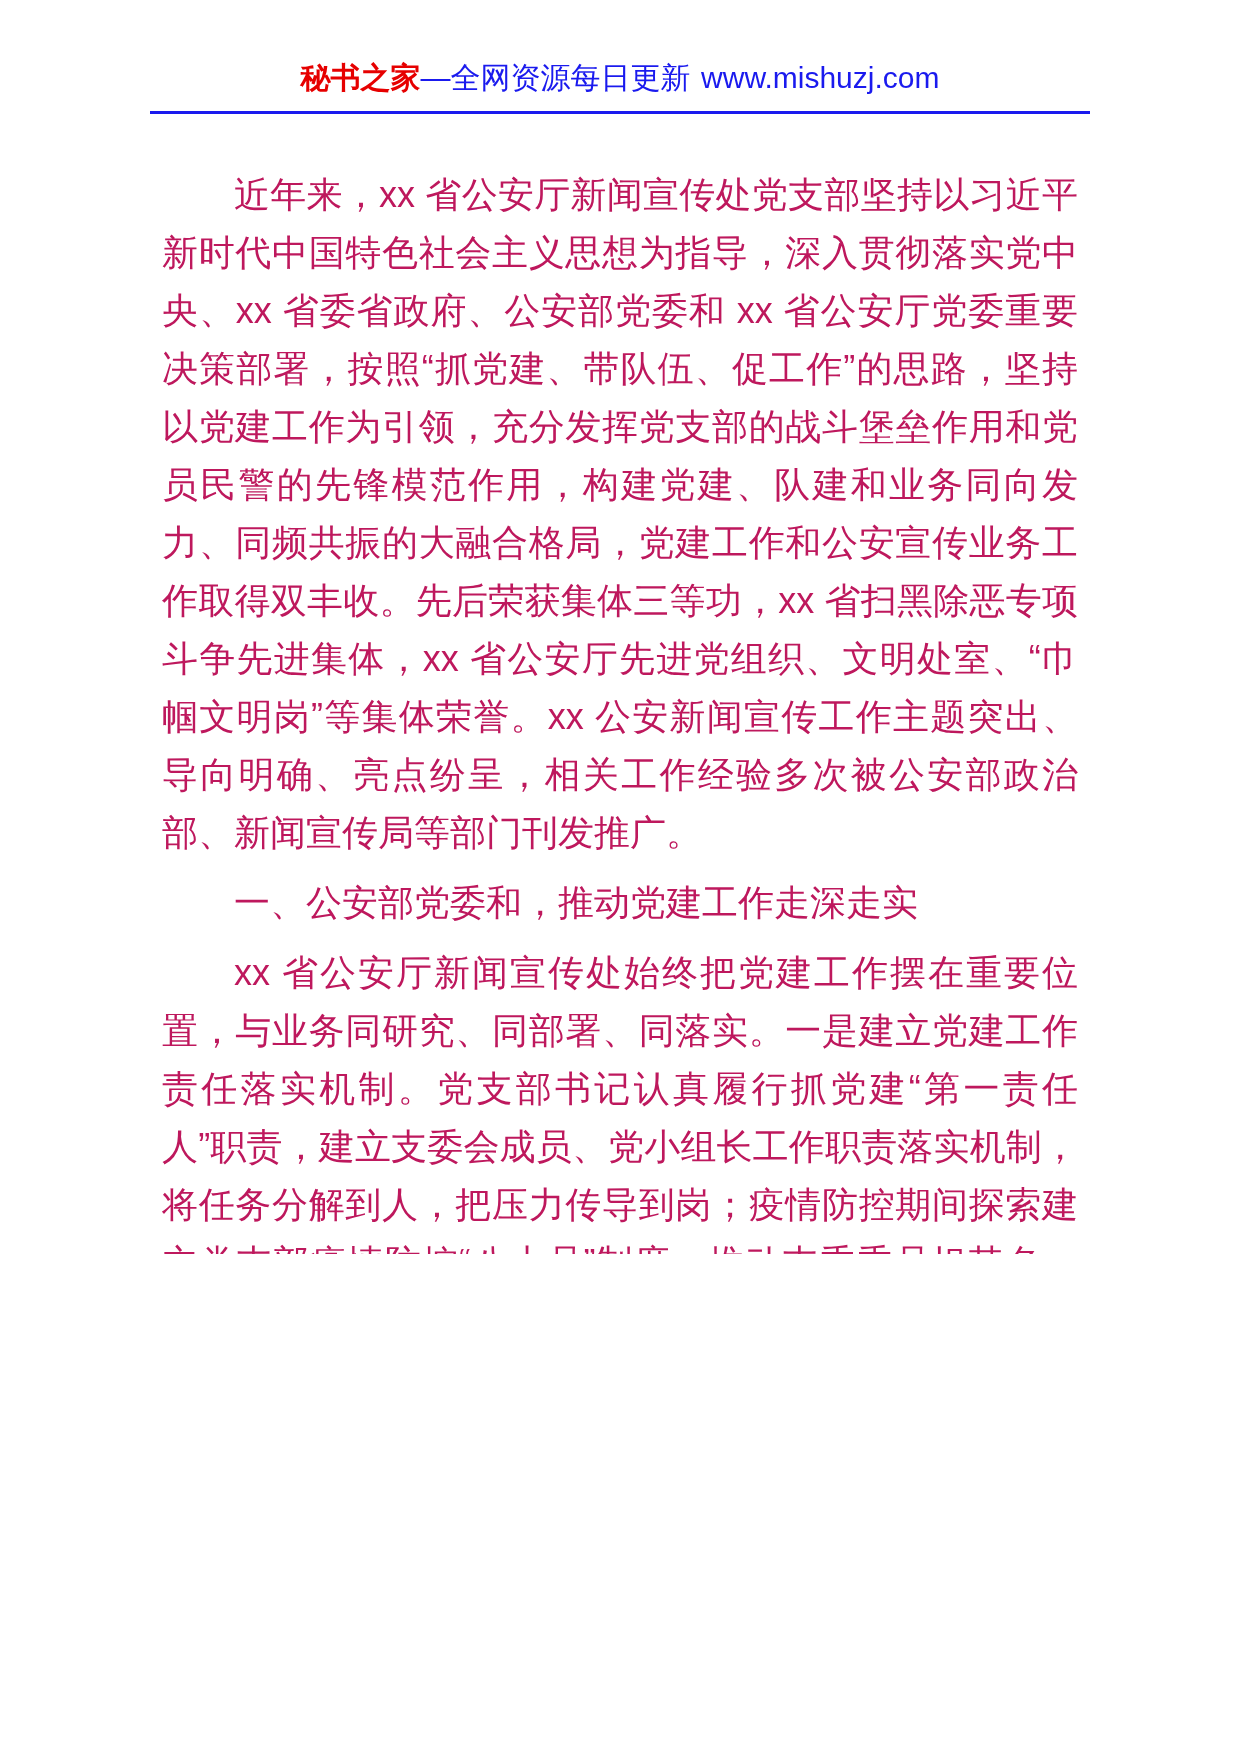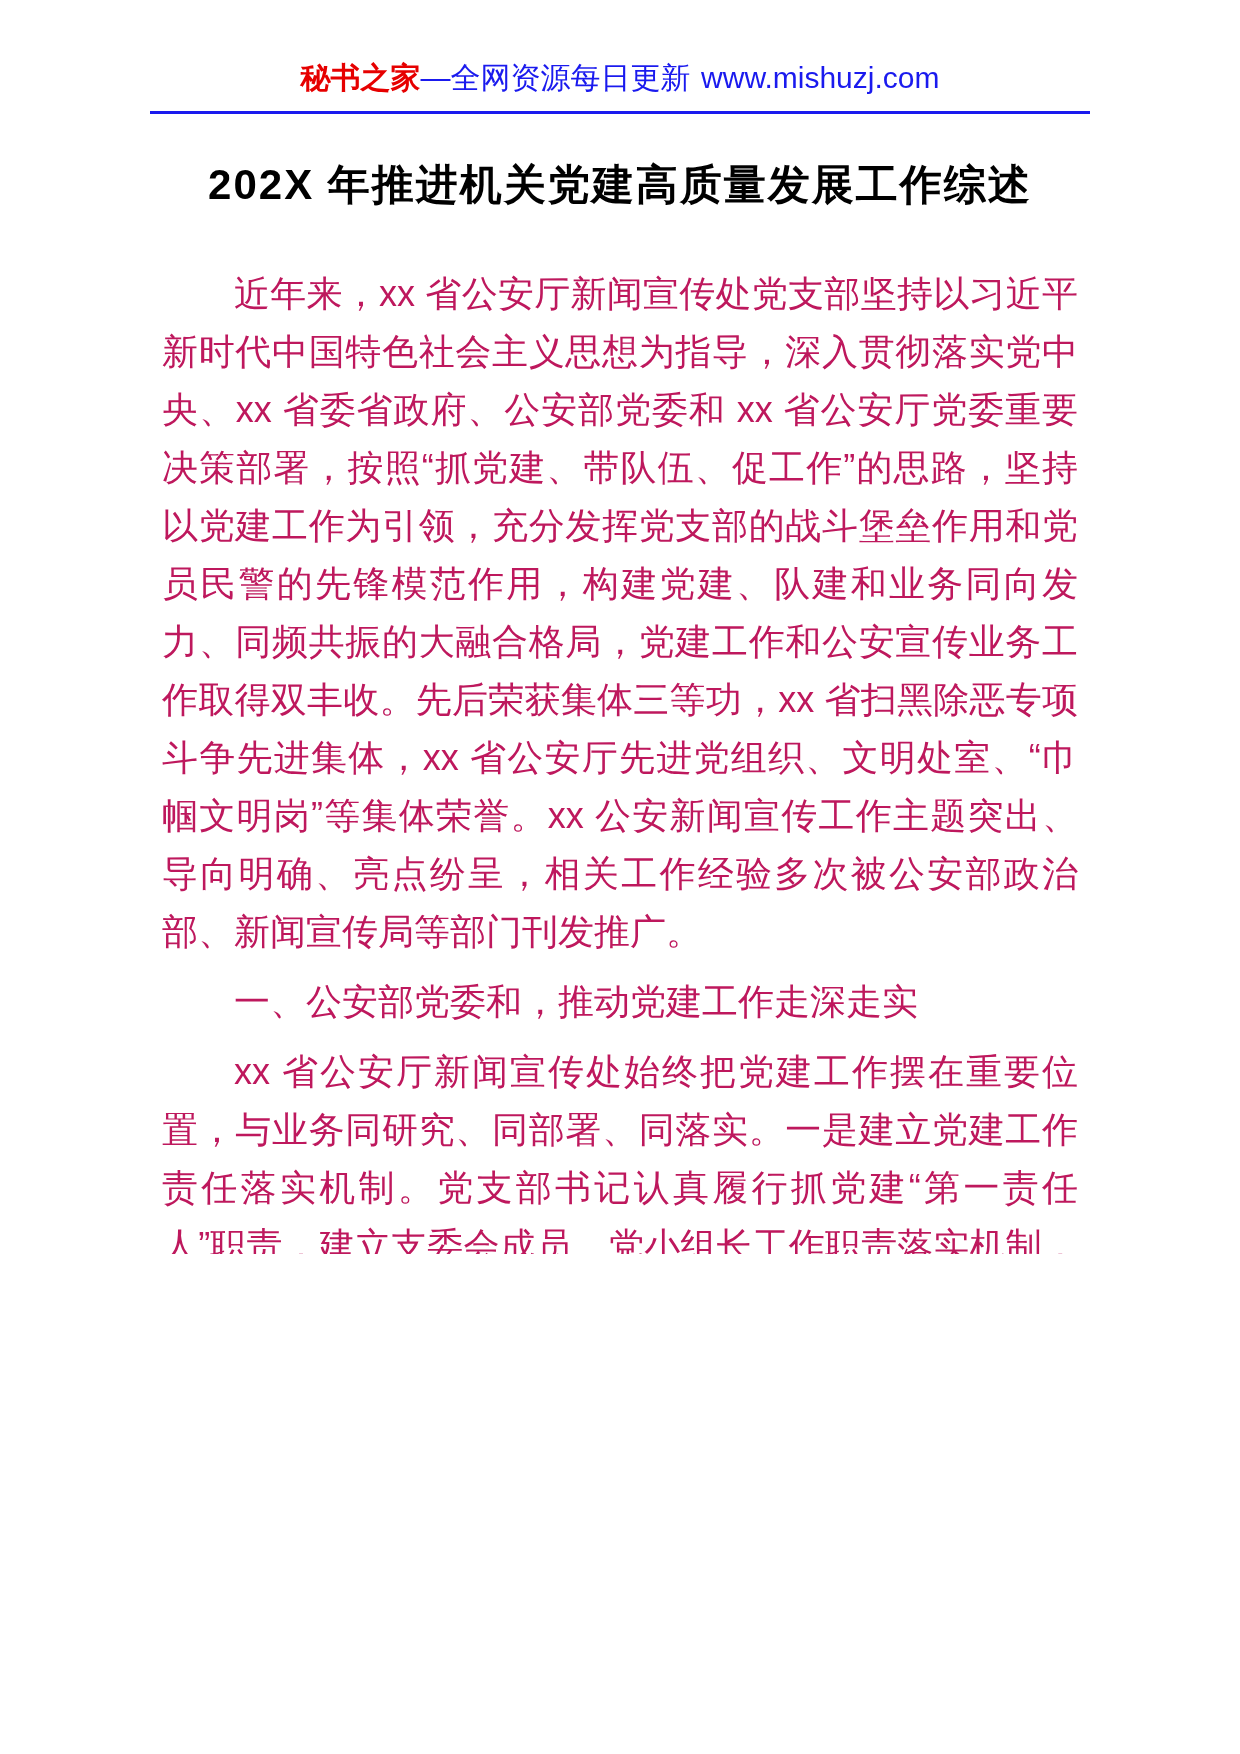--- a/index.html
+++ b/index.html
@@ -63,21 +63,20 @@
 </style>
 </head>
 <body>
 
 <div class="page">
 
   <div class="doc-header">
     <span class="brand">秘书之家</span><span class="tagline">—全网资源每日更新</span><span class="url">www.mishuzj.com</span>
   </div>
 
-  <h1 class="doc-title">202X 年推进机关党建高质量发展工作综述</h1>
 
   <div class="doc-body">
     <p>近年来，xx 省公安厅新闻宣传处党支部坚持以习近平新时代中国特色社会主义思想为指导，深入贯彻落实党中央、xx 省委省政府、公安部党委和 xx 省公安厅党委重要决策部署，按照“抓党建、带队伍、促工作”的思路，坚持以党建工作为引领，充分发挥党支部的战斗堡垒作用和党员民警的先锋模范作用，构建党建、队建和业务同向发力、同频共振的大融合格局，党建工作和公安宣传业务工作取得双丰收。先后荣获集体三等功，xx 省扫黑除恶专项斗争先进集体，xx 省公安厅先进党组织、文明处室、“巾帼文明岗”等集体荣誉。xx 公安新闻宣传工作主题突出、导向明确、亮点纷呈，相关工作经验多次被公安部政治部、新闻宣传局等部门刊发推广。</p>
     <p>一、公安部党委和，推动党建工作走深走实</p>
     <p>xx 省公安厅新闻宣传处始终把党建工作摆在重要位置，与业务同研究、同部署、同落实。一是建立党建工作责任落实机制。党支部书记认真履行抓党建“第一责任人”职责，建立支委会成员、党小组长工作职责落实机制，将任务分解到人，把压力传导到岗；疫情防控期间探索建立党支部疫情防控“八大员”制度，推动支委委员担其名、符其实，在其职、履其责，切实建强战斗堡垒，形</p>
   </div>
 
 </div>
 
 </body></html>

